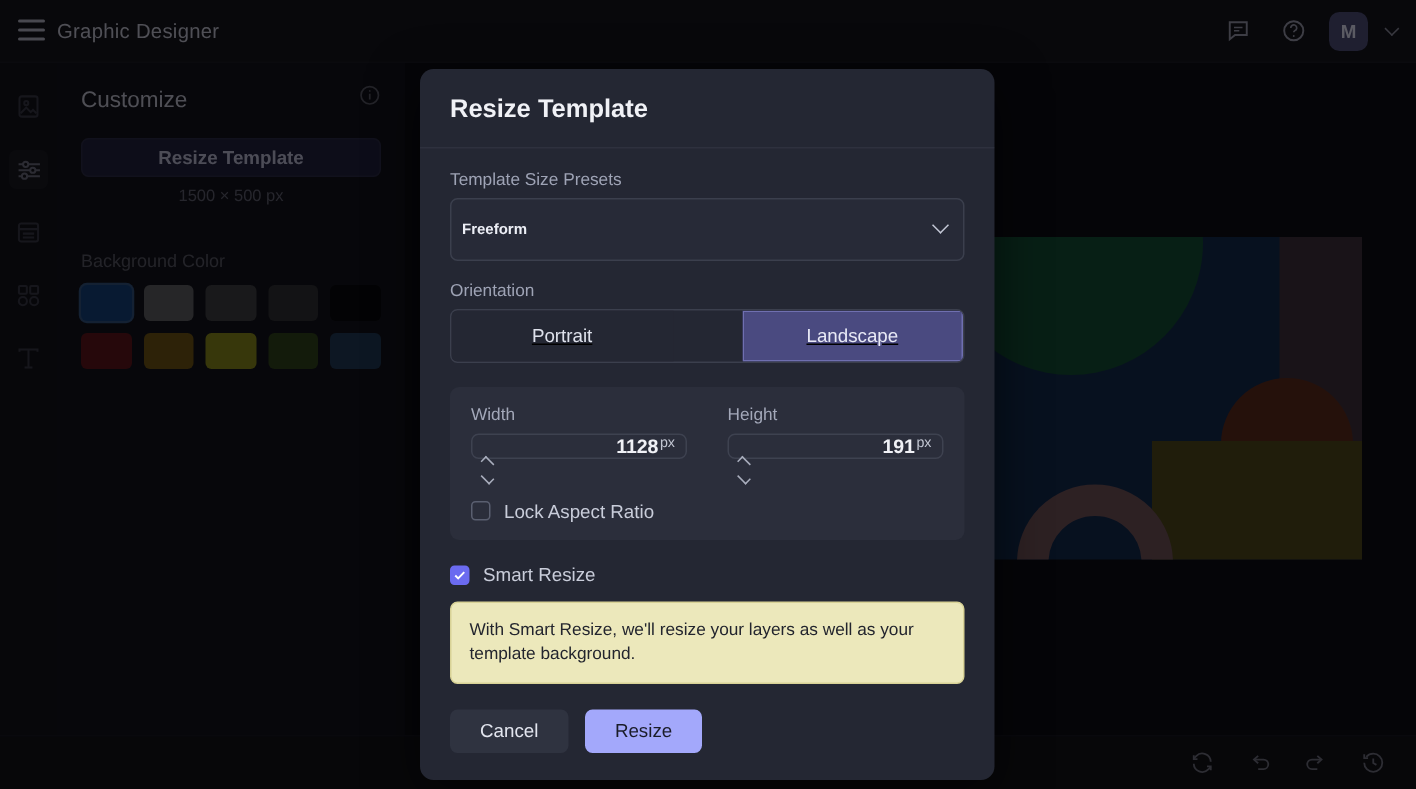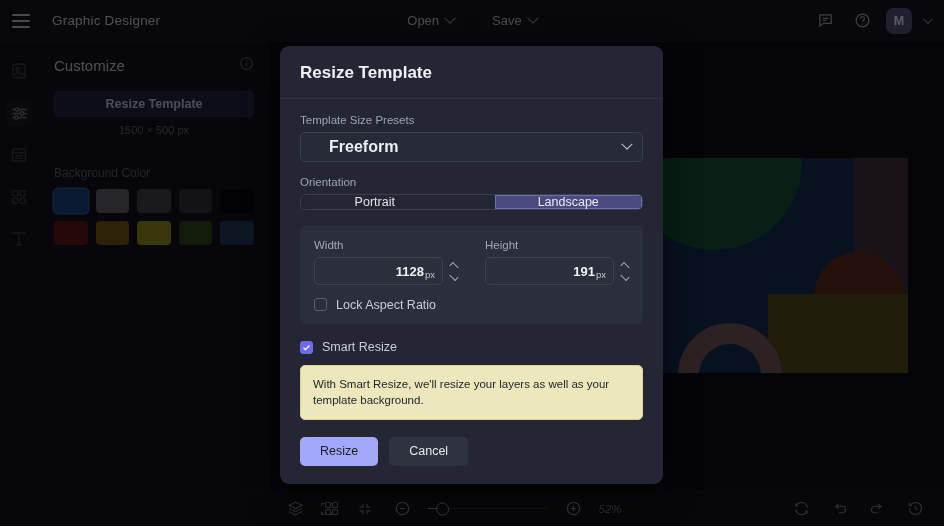--- a/index.html
+++ b/index.html
@@ -12,21 +12,21 @@
   #app { position: relative; width: 944px; height: 526px; background: #0b0b0d; }
 
   
   .topbar {
     position: absolute; top: 0; left: 0; width: 944px; height: 42px;
     background: #0e0e11;
     display: flex; align-items: center;
     border-bottom: 1px solid #141418;
     z-index: 5;
   }
-  .tb-left { display: flex; align-items: flex-end; gap: 22px; padding-left: 12px; }
+  .tb-left { display: flex; align-items: flex-start; gap: 8px; padding-left: 12px; }
   .hamburger { width: 18px; height: 14px; display: flex; flex-direction: column; justify-content: space-between; cursor: pointer; }
   .hamburger i { display: block; height: 2px; background: #b8b8c4; border-radius: 1px; }
   .app-title { font-size: 13.5px; color: #c9c9d4; letter-spacing: .2px; }
 
   .tb-center { position: absolute; left: 0; right: 0; display: flex; justify-content: center; gap: 16px; pointer-events: none; }
   .menu-btn {
     pointer-events: auto;
     display: flex; align-items: center; gap: 7px;
     font-size: 13px; color: #b9b9c6;
     padding: 5px 11px; border-radius: 5px; cursor: pointer;
@@ -111,46 +111,46 @@
     position: absolute; left: 280px; top: 46px; width: 383px;
     background: #242733; border-radius: 9px; z-index: 11;
     box-shadow: 0 10px 34px rgba(0,0,0,.55);
     overflow: hidden;
   }
   .modal-head { padding: 17px 20px 15px; border-bottom: 1px solid #2e313e; }
   .modal-title { font-size: 17px; font-weight: bold; color: #f0f1f6; }
   .modal-body { padding: 15px 20px 18px; }
   .field-label { font-size: 11.5px; color: #9ea3b5; margin-bottom: 6px; }
   .select {
-    position: relative; height: 30px; border: 1px solid #3b3f4d; border-radius: 5px;
-    background: #272a37; display: flex; align-items: center; padding: 0 28px;
-    font-size: 16px; color: #eceef5; font-weight: bold; cursor: pointer; margin-bottom: 14px;
+    position: relative; height: 42px; border: 1px solid #3b3f4d; border-radius: 5px;
+    background: #272a37; display: flex; align-items: center; padding: 0 7px;
+    font-size: 10px; color: #eceef5; font-weight: bold; cursor: pointer; margin-bottom: 14px;
   }
   .select .caret2 { position: absolute; right: 11px; width: 8px; height: 8px; border-right: 1.7px solid #c4c8d6; border-bottom: 1.7px solid #c4c8d6; transform: rotate(45deg) translate(-2px,-2px); }
 
-  .seg { display: flex; height: 16px; border: 1px solid #3b3f4d; border-radius: 5px; overflow: hidden; margin-bottom: 16px; }
+  .seg { display: flex; height: 36px; border: 1px solid #3b3f4d; border-radius: 5px; overflow: hidden; margin-bottom: 16px; text-decoration: underline; }
   .seg-item { flex: 1; display: flex; align-items: center; justify-content: center; font-size: 12.5px; color: #dfe2ec; cursor: pointer; background: #242733; }
   .seg-item.active { background: #4a4a80; color: #e9eaf6; box-shadow: inset 0 0 0 1px #6f6fb0; margin-left: 46px; }
 
   .wh-group { background: #2b2e3b; border-radius: 6px; padding: 13px 14px 12px; }
   .wh-row { display: flex; gap: 27px; }
   .wh-col { flex: 1; }
   .wh-label { font-size: 11.5px; color: #a3a8b9; margin-bottom: 6px; }
   .wh-input {
     height: 28px; border: 1px solid #3e4250; border-radius: 5px; background: #2b2e3b;
     display: flex; align-items: center; justify-content: flex-end; padding: 0 7px;
     position: relative;
   }
   .wh-val { font-size: 13px; font-weight: bold; color: #f0f1f6; }
   .wh-unit { font-size: 9.5px; color: #c2c6d2; margin-left: 1px; align-self: flex-end; padding-bottom: 4px; }
   .stepper { display: flex; flex-direction: column; justify-content: center; gap: 5px; margin-left: 6px; cursor: pointer; }
   .st-up, .st-dn { width: 8px; height: 5px; }
   .st-up { border-left: 1.4px solid #a9aebd; border-top: 1.4px solid #a9aebd; transform: rotate(45deg); margin-left:1px;}
   .st-dn { border-right: 1.4px solid #a9aebd; border-bottom: 1.4px solid #a9aebd; transform: rotate(45deg); margin-left:1px;}
-  .wh-field-wrap { display: flex; align-items: stretch; }
+  .wh-field-wrap { display: flex; align-items: stretch; flex-direction: column; }
   .wh-field-wrap .wh-input { flex: 1; }
 
   .chk-row { display: flex; align-items: flex-start; gap: 9px; margin-top: 13px; }
   .chk { width: 13px; height: 13px; border: 1.4px solid #5a5f70; border-radius: 3px; background: transparent; cursor: pointer; }
   .chk.on { background: #6b6bf0; border-color: #6b6bf0; display: flex; align-items: center; justify-content: center; }
   .chk-lbl { font-size: 12.5px; color: #c9cdda; }
 
   .smart-row { display: flex; align-items: center; margin-top: 16px; }
   .smart-meta { margin-left: auto; display: flex; align-items: center; gap: 6px; font-size: 11.5px; font-style: italic; color: #b9bdcb; }
 
@@ -169,30 +169,20 @@
 <div id="app">
 
   <div class="topbar">
     <div class="tb-left">
       <div class="hamburger">
           <i></i>
           <i></i>
           <i></i>
         </div>
       <div class="app-title">Graphic Designer</div>
-    </div>
-    <div class="tb-center">
-      <div class="menu-btn">
-        <span>Open</span>
-        <span class="caret"></span>
-      </div>
-      <div class="menu-btn">
-        <span>Save</span>
-        <span class="caret"></span>
-      </div>
     </div>
     <div class="tb-right">
       <div class="icon-btn">
         <svg width="17" height="17" viewBox="0 0 24 24" fill="none" stroke="#9a9aa8" stroke-width="1.8">
           <path d="M4 4h16v12H9l-5 4z"></path>
             <path d="M8 9h8M8 12h5" stroke-width="1.5"></path>
         </svg>
       </div>
       <div class="icon-btn">
         <svg width="17" height="17" viewBox="0 0 24 24" fill="none" stroke="#9a9aa8" stroke-width="1.8">
@@ -426,20 +416,20 @@
           <svg width="9" height="9" viewBox="0 0 24 24" fill="none" stroke="#fff" stroke-width="3.4">
               <path d="M4 12.5l5.2 5.2L20 6.5"></path>
             </svg>
         </span>
         <span class="chk-lbl" style="margin-left:9px">Smart Resize</span>
       </div>
 
       <div class="tip">With Smart Resize, we'll resize your layers as well as your template background.</div>
 
       <div class="modal-actions">
+        <div class="btn btn-cancel">Cancel</div>
         <div class="btn btn-primary">Resize</div>
-        <div class="btn btn-cancel">Cancel</div>
       </div>
 
     </div>
   </div>
 
 </div>
 
 </body></html>

